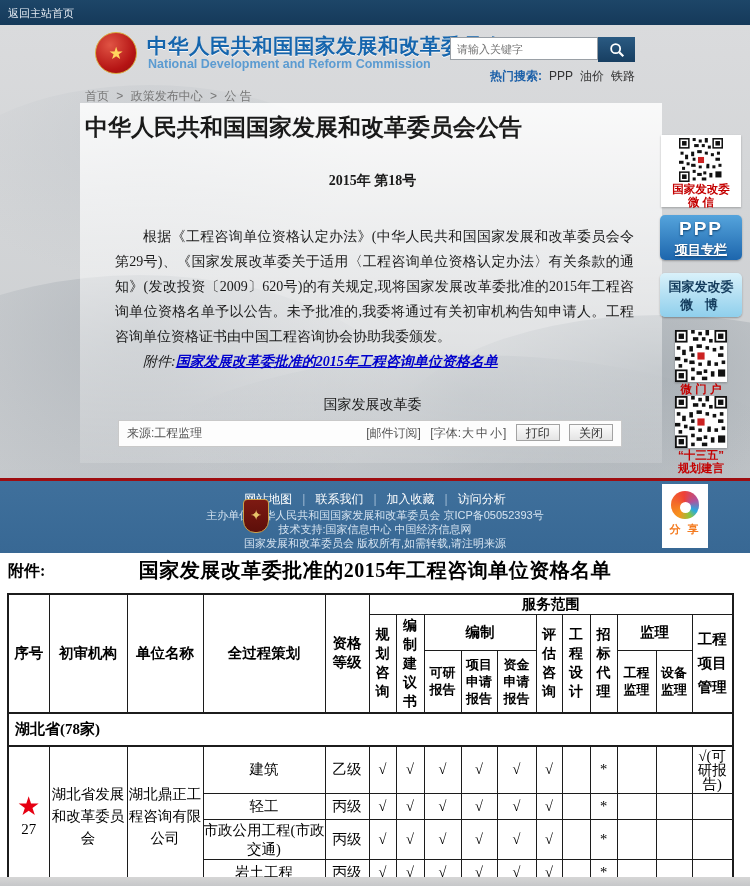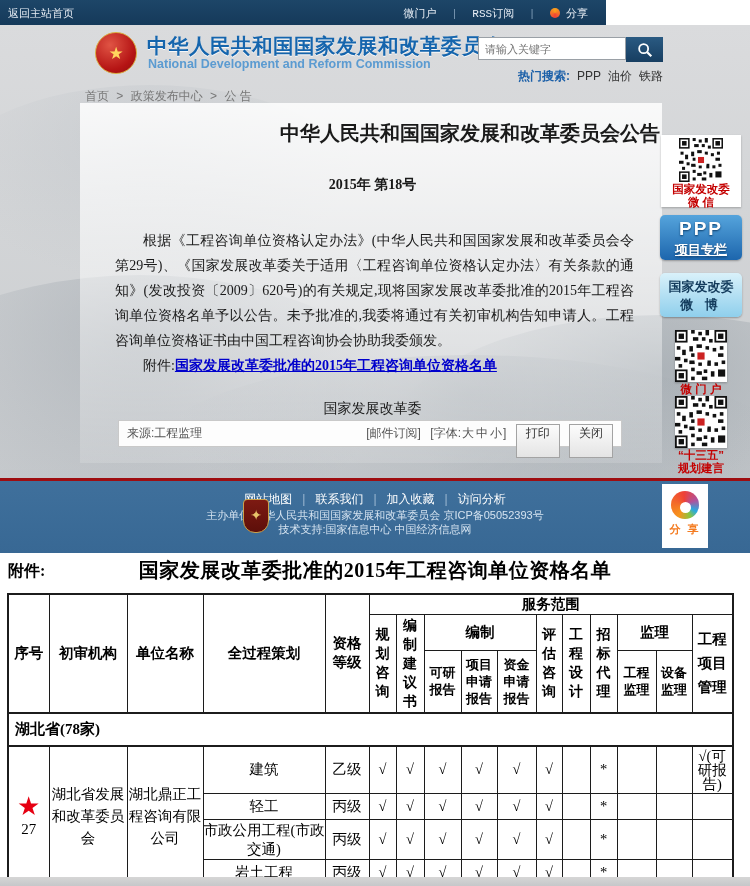--- a/index.html
+++ b/index.html
@@ -4,22 +4,22 @@
 <style>
   * { margin:0; padding:0; box-sizing:border-box; }
   html,body { background:#fff; }
   .page {
     position:relative; width:750px; height:886px; overflow:hidden;
     font-family:"Liberation Sans", sans-serif; background:#fff;
   }
 
   
   .topbar {
-    position:absolute; left:0; top:0; width:606px; height:25px;
-    background:linear-gradient(#1d4668,#15395a); color:#e8eef5; font-size:11px;font-family:Liberation Mono, monospace;
+    position:absolute; left:0; top:0; width:750px; height:25px;
+    background:linear-gradient(#1d4668,#15395a); color:#e8eef5; font-size:11px;
   }
   .topbar-left { position:absolute; left:8px; top:6px; cursor:pointer; }
   .topbar-right { position:absolute; right:10px; top:6px; }
   .topbar-right span { margin:0 4px; cursor:pointer; }
   .topbar-right .sep { color:#7d9ab5; cursor:default; }
   .mini-share-icon {
     display:inline-block; width:10px; height:10px; border-radius:50%;
     background:conic-gradient(#f9a11b,#ef4136,#f9a11b); vertical-align:-1px; margin-right:2px;
   }
 
@@ -49,62 +49,62 @@
     background:radial-gradient(circle at 35% 30%, #e05444, #b51414 65%, #8f0d0d);
     border:1px solid #d9a93e; color:#ffd75e; text-align:center; line-height:42px; font-size:17px;
   }
   .site-zh { position:absolute; left:52px; top:2px; width:330px; white-space:nowrap;
     font-size:20.5px; font-weight:bold; color:#1565ad; letter-spacing:.5px;
     text-shadow:0 1px 0 rgba(255,255,255,.8); }
   .site-en { position:absolute; left:53px; top:27px; white-space:nowrap;
     font-size:12.5px; font-weight:bold; color:#5b9bd1; }
 
   
-  .search-wrap { position:absolute; left:478px; top:12px; width:185px; height:48px; }
+  .search-wrap { position:absolute; left:450px; top:12px; width:185px; height:48px; }
   .search-input {
     position:absolute; left:0; top:0; width:148px; height:23px; border:1px solid #9aa0a6;
     padding:0 6px; font-size:11px; color:#555; background:#fff;
     font-family:"Liberation Sans", sans-serif;
   }
   .search-btn {
     position:absolute; left:148px; top:0; width:37px; height:25px; border:0;
     background:linear-gradient(#2a5a82,#173e61); cursor:pointer;
   }
   .hotline { position:absolute; right:0; top:31px; font-size:12px; color:#444; white-space:nowrap; }
   .hotline .hs-label { color:#1a5fa8; font-weight:bold; }
   .hotline a { color:#333; text-decoration:none; margin-left:7px; cursor:pointer; }
 
   
   .crumbs { position:absolute; left:85px; top:63px; font-size:12px; color:#777; }
   .crumbs span { margin-right:4px; }
 
   
   .announce { position:absolute; left:85px; top:80px; width:575px;
     font-family:"Liberation Serif", serif; color:#1a1a1a; }
-  .ann-title { text-align:right; margin-top:15px; font-size:20px; font-weight:bold; }
+  .ann-title { text-align:left; margin-top:7px; font-size:23px; font-weight:bold; }
   .ann-no { text-align:center; margin-top:29px; font-size:14px; font-weight:bold; }
   .ann-body { margin:34px 26px 0 30px; font-size:14px; line-height:25px; text-indent:2em;
     text-align:justify; }
-  .ann-attach { margin:0 26px 0 30px; font-size:14px; line-height:25px; text-indent:2em; }
+  .ann-attach { margin:0 26px 0 30px; font-size:14px; line-height:25px; text-indent:2em;font-style:italic; }
   .ann-attach a { color:#0000cc; font-weight:bold; text-decoration:underline; cursor:pointer; }
   .ann-signer { text-align:center; margin-top:22px; font-size:14px; }
   .ann-date { text-align:center; margin-top:11px; font-size:14px; }
 
   
   .srcbar {
     position:absolute; left:118px; top:395px; width:504px; height:27px;
     background:#fdfdfd; border:1px solid #c9c9c9; font-size:12px; color:#555;
     line-height:25px; padding:0 8px;
   }
   .srcbar .src { float:left; }
   .srcbar .ops { float:right; }
   .srcbar .ops > span { margin-left:6px; }
   .fontsize-link { cursor:pointer; margin:0 1px; }
   .mini-btn {
-    display:inline-block; height:34px; line-height:17px; padding:0 9px;
+    display:inline-block; height:17px; line-height:17px; padding:0 9px;
     border:1px solid #a3a3a3; background:linear-gradient(#fcfcfc,#e4e4e4);
     color:#333; cursor:pointer; margin-left:8px;
   }
 
   
   .sidebar { position:absolute; left:660px; top:0; width:84px; }
   .qr-card { position:absolute; background:#fff; box-shadow:0 1px 2px rgba(0,0,0,.25);
     text-align:center; }
   .qr-label { color:#c40000; font-weight:bold; font-size:11.5px; line-height:13px; }
   .qr-img { display:block; margin:3px auto 1px auto; background:#fff; }
@@ -235,27 +235,20 @@
     </g>
     <rect x="11" y="11" width="7" height="7" fill="#fff"></rect>
     <rect x="12.5" y="12.5" width="4" height="4" fill="#c22"></rect>
   </symbol>
 </svg>
 
 <div class="page">
 
   <div class="topbar">
     <span class="topbar-left">返回主站首页</span>
-    <span class="topbar-right">
-      <span>微门户</span>
-      <span class="sep">|</span>
-      <span>RSS订阅</span>
-      <span class="sep">|</span>
-      <span><i class="mini-share-icon"></i><span>分享</span></span>
-    </span>
   </div>
 
   <div class="grayzone">
     <div class="mtn mtn4"></div>
     <div class="mtn mtn1"></div>
     <div class="mtn mtn2"></div>
     <div class="mtn mtn3"></div>
     <div class="content-wash"></div>
 
     <div class="logo-wrap">
@@ -345,20 +338,21 @@
       </div>
     </div>
   </div>
 
   <div class="footer">
     <div class="f-links">
       <span>网站地图</span><span class="sep">|</span><span>联系我们</span><span class="sep">|</span><span>加入收藏</span><span class="sep">|</span><span>访问分析</span>
     </div>
     <div class="f-line f1">主办单位:中华人民共和国国家发展和改革委员会  京ICP备05052393号</div>
     <div class="f-line f2">技术支持:国家信息中心  中国经济信息网</div>
+    <div class="f-line f3">国家发展和改革委员会  版权所有,如需转载,请注明来源</div>
     <div class="shield">✦</div>
     <div class="share-card">
       <div class="bshare-logo"></div>
       <div class="share-txt">分 享</div>
     </div>
   </div>
 
   <div class="attach-sec">
     <div class="att-title">国家发展改革委批准的2015年工程咨询单位资格名单</div>
     <div class="att-label">附件:</div>

